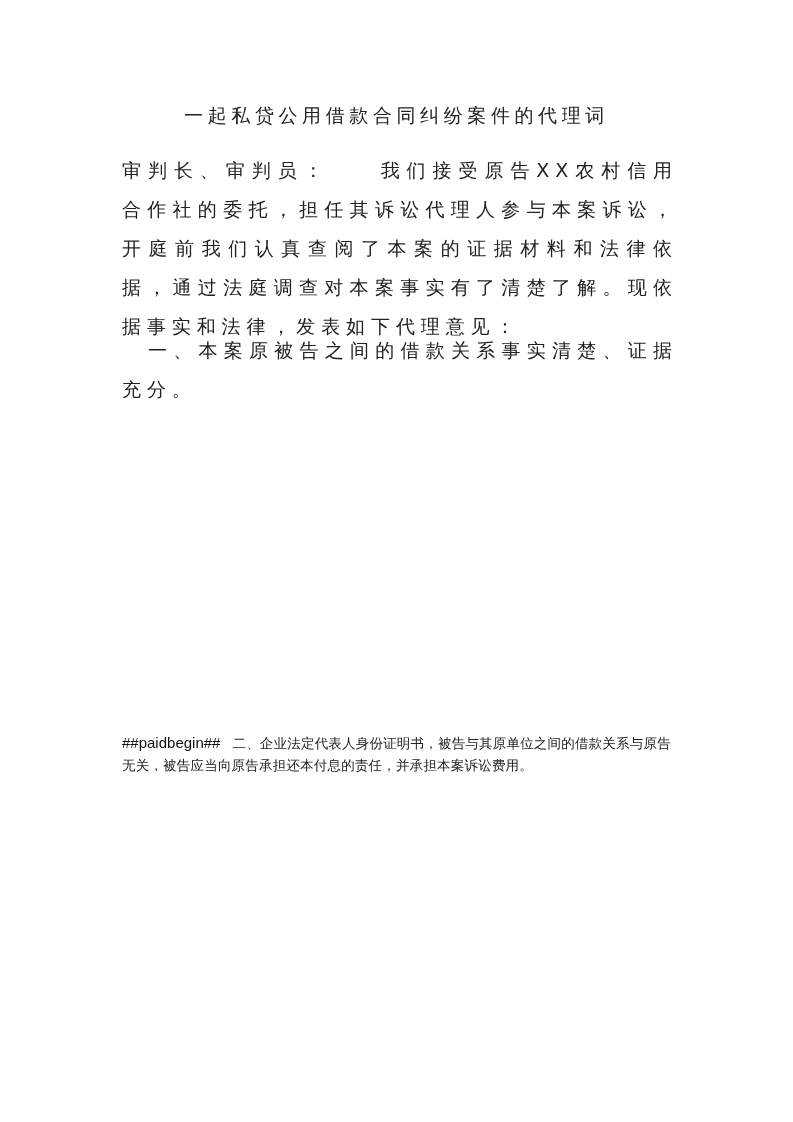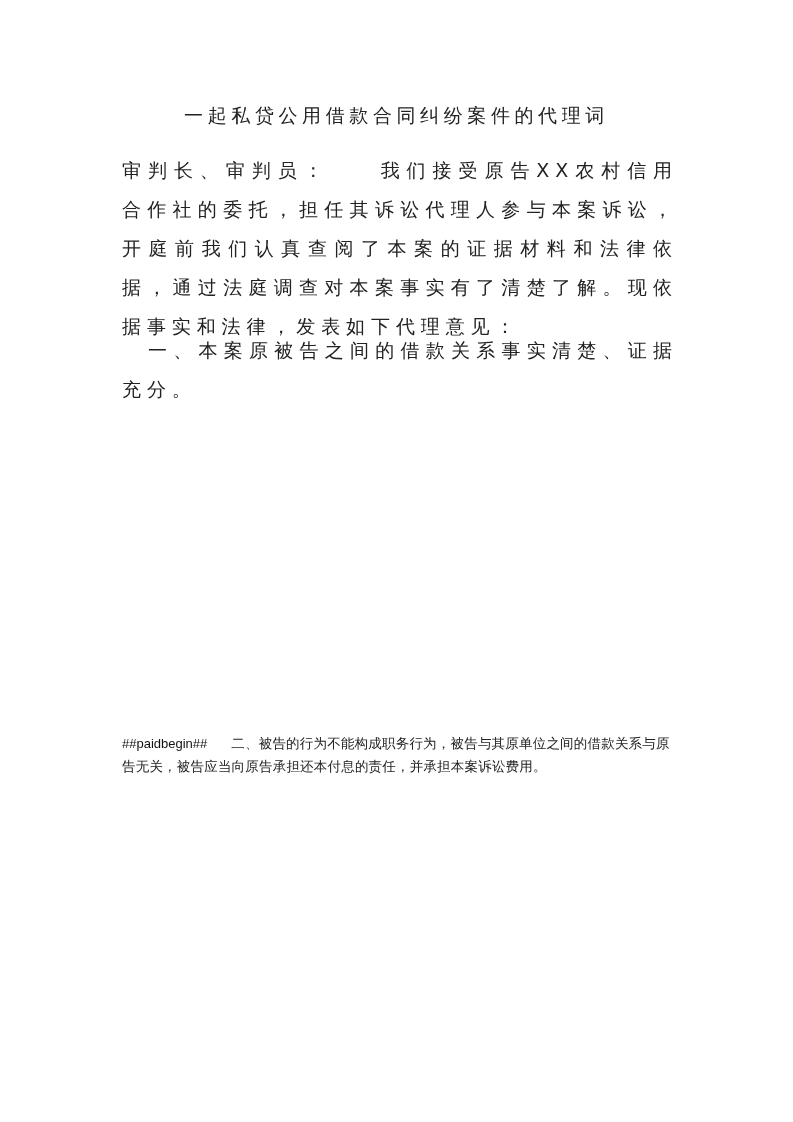--- a/index.html
+++ b/index.html
@@ -51,40 +51,40 @@
       width: 556px;
       font-size: 13.5px;
       line-height: 22px;
       color: #222;
       letter-spacing: 0.2px;
       word-break: break-all;
       font-family: "DejaVu Serif", serif;
     }
     .small .marker {
       font-family: "Liberation Sans", sans-serif;
-      font-size: 13px;
+      font-size: 15px;
       color: #111;
-      margin-right: 24px;
+      margin-right: 12px;
       letter-spacing: 0;
     }
     .indent1 { text-indent: 26px; }
     .gap { display: inline-block; width: 50px; }
   </style>
 </head>
 <body>
 
 <div class="page">
 
   <div class="title">一起私贷公用借款合同纠纷案件的代理词</div>
 
   <div class="para" style="top:151px;">
     <span>审判长、审判员：</span><span class="gap"></span><span>我们接受原告XX农村信用合作社的委托，担任其诉讼代理人参与本案诉讼，开庭前我们认真查阅了本案的证据材料和法律依据，通过法庭调查对本案事实有了清楚了解。现依据事实和法律，发表如下代理意见：</span>
   </div>
 
   <div class="para indent1" style="top:331px;">一、本案原被告之间的借款关系事实清楚、证据充分。</div>
 
 
   <div class="small" style="top:732px;">
-    <span class="marker">##paidbegin##</span><span>二、被告的行为不能构成职务行为，被告与其原单位之间的借款关系与原告无关，被告应当向原告承担还本付息的责任，并承担本案诉讼费用。</span>
+    <span class="marker">##paidbegin##</span><span>二、企业法定代表人身份证明书，被告与其原单位之间的借款关系与原告无关，被告应当向原告承担还本付息的责任，并承担本案诉讼费用。</span>
   </div>
 
 
 </div>
 
 </body></html>

